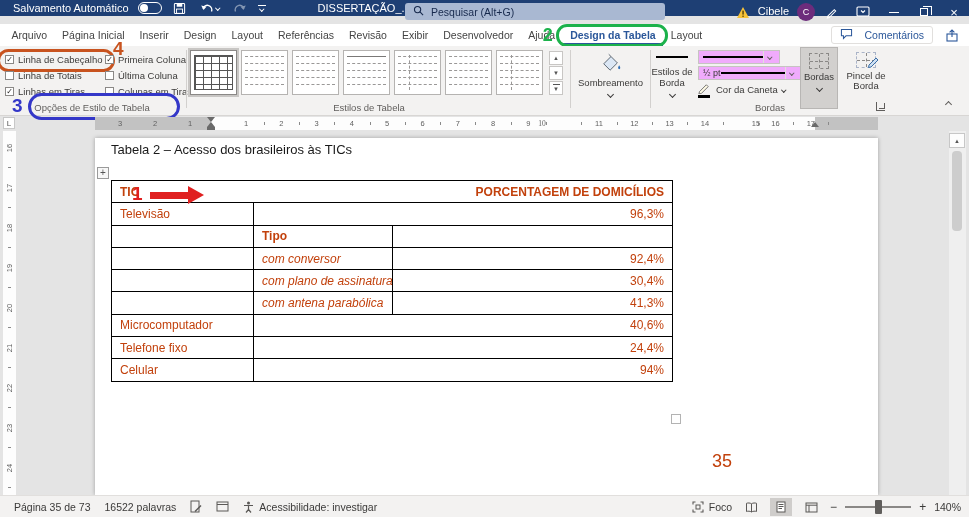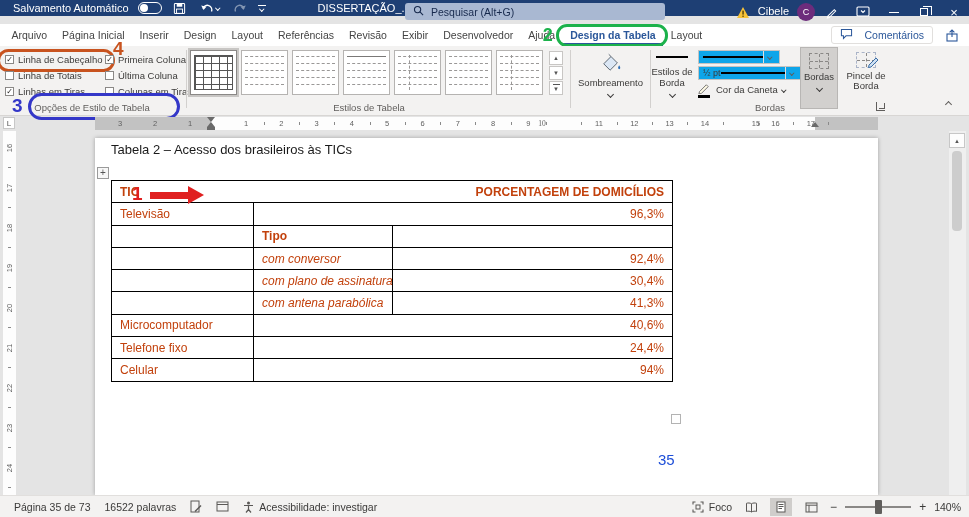--- a/index.html
+++ b/index.html
@@ -67,21 +67,21 @@
   #gspin>div{width:14px;height:14px;background:#fff;border:1px solid #c8c6c4;display:flex;align-items:center;justify-content:center;font-size:6px;color:#555;flex-direction:column}
   #gspin .morebar{width:7px;height:1px;background:#555;margin-bottom:1px}
   
   #shading{position:absolute;left:572px;top:2px;width:77px;text-align:center}
   #shading svg{margin-top:4px}
   #shading .lbl{margin-top:3px}
   #shading .chev{margin-top:4px;color:#3b3a39}
   
   #bstyles{position:absolute;left:646px;top:4px;width:52px;text-align:center}
   .linesample{width:32px;height:2px;background:#000;margin:6px auto 8px}
-  .ddl{position:absolute;height:14px;background:#0ea5e9;border:1px solid #c6c4c2;display:flex;align-items:center;padding:0 4px;gap:0}
+  .ddl{position:absolute;height:14px;background:#f0abfc;border:1px solid #c6c4c2;display:flex;align-items:center;padding:0 4px;gap:0}
   .ddl .line{height:1.5px;background:#000;flex:1}
   .ddl .caret{width:12px;align-self:stretch;display:flex;align-items:center;justify-content:center;border-left:1px solid #e1dfdd;color:#605e5c}
   #pencolor{position:absolute;left:698px;top:36px;display:flex;align-items:center;gap:4px}
   .swatchbar{width:12px;height:3px;background:#000;position:absolute;left:0;bottom:-1px}
   .bigbtn{position:absolute;top:1px;height:62px;text-align:center;padding-top:5px}
   .bigbtn .lbl{margin-top:3px;line-height:10px}
   .bigbtn .chev{margin-top:3px}
   #borders-btn{left:800px;width:38px;background:#d2d0ce;border:1px solid #b8b6b4}
   #painter-btn{left:842px;width:48px}
   .dashgrid{width:20px;height:16px;border:1px dashed #8a8886;position:relative;margin:0 auto}
@@ -110,21 +110,21 @@
   #page{position:absolute;left:95px;top:7px;width:783px;height:357px;background:#fff;box-shadow:0 0 4px rgba(0,0,0,.3)}
   #caption{position:absolute;left:111px;top:11px;font-size:13px;color:#1a1a1a}
   #movehandle{position:absolute;left:97px;top:36px;width:12px;height:12px;border:1px solid #9a9a9a;background:#f7f7f7;color:#555;font-size:10px;line-height:10px;text-align:center}
   #doc-table{position:absolute;left:111px;top:49px;width:561px;border-collapse:collapse;table-layout:fixed;font-size:12px;color:#c2410c}
   #doc-table td{border:1px solid #000;height:22.3px;padding:0 8px;vertical-align:middle;overflow:hidden;white-space:nowrap}
   #doc-table .hdr{display:flex;justify-content:space-between;font-weight:700}
   #doc-table td.val{text-align:right}
   #doc-table td.mid.b{font-weight:700}
   #doc-table td.mid.i{font-style:italic}
   #resizehandle{position:absolute;left:671px;top:283px;width:10px;height:10px;border:1px solid #b3b3b3;background:#fff}
-  #pageno{position:absolute;left:658px;top:320px;font-size:15px;color:#1d4ed8}
+  #pageno{position:absolute;left:712px;top:320px;font-size:18px;color:#c2410c}
   #vscroll{position:absolute;right:3px;top:0;width:17px;height:100%;background:#efefef}
   #vscroll .upbtn{position:absolute;left:0;top:2px;width:16px;height:15px;background:#fdfdfd;border:1px solid #c7c7c7;font-size:6px;color:#555;text-align:center;line-height:14px}
   #vscroll .thumbbar{position:absolute;left:3px;top:20px;width:10px;height:80px;background:#cdcdcd;border-radius:4px}
   
   #red-digit{position:absolute;left:132px;top:52px;font-size:19px;font-weight:700;color:#e02020}
   #red-shaft{position:absolute;left:150px;top:61px;width:38px;height:7px;background:#e02020}
   #red-head{position:absolute;left:188px;top:55px;width:0;height:0;border-top:9px solid transparent;border-bottom:9px solid transparent;border-left:16px solid #e02020}
 
   
   #statusbar{position:absolute;left:0;top:495px;width:100%;height:22px;background:#f3f2f1;border-top:1px solid #e1dfdd;display:flex;align-items:center;font-size:10.5px;color:#3b3a39}

